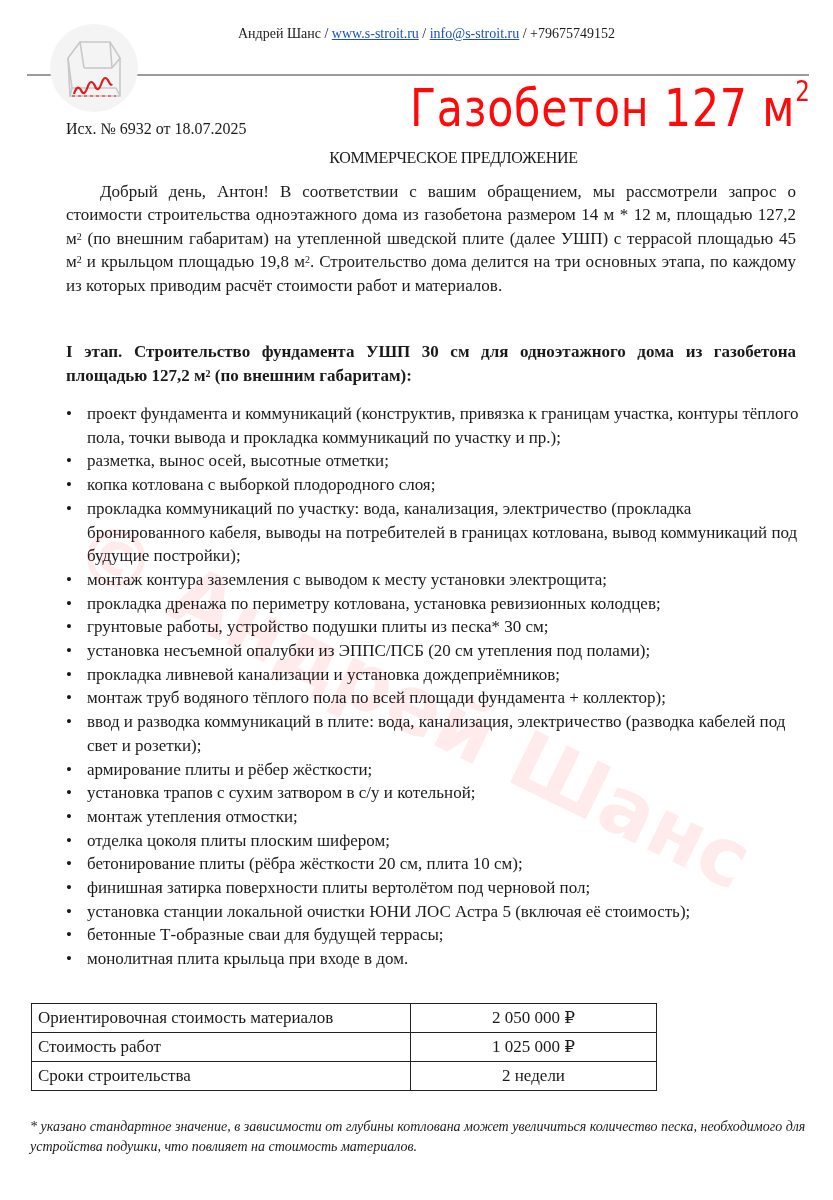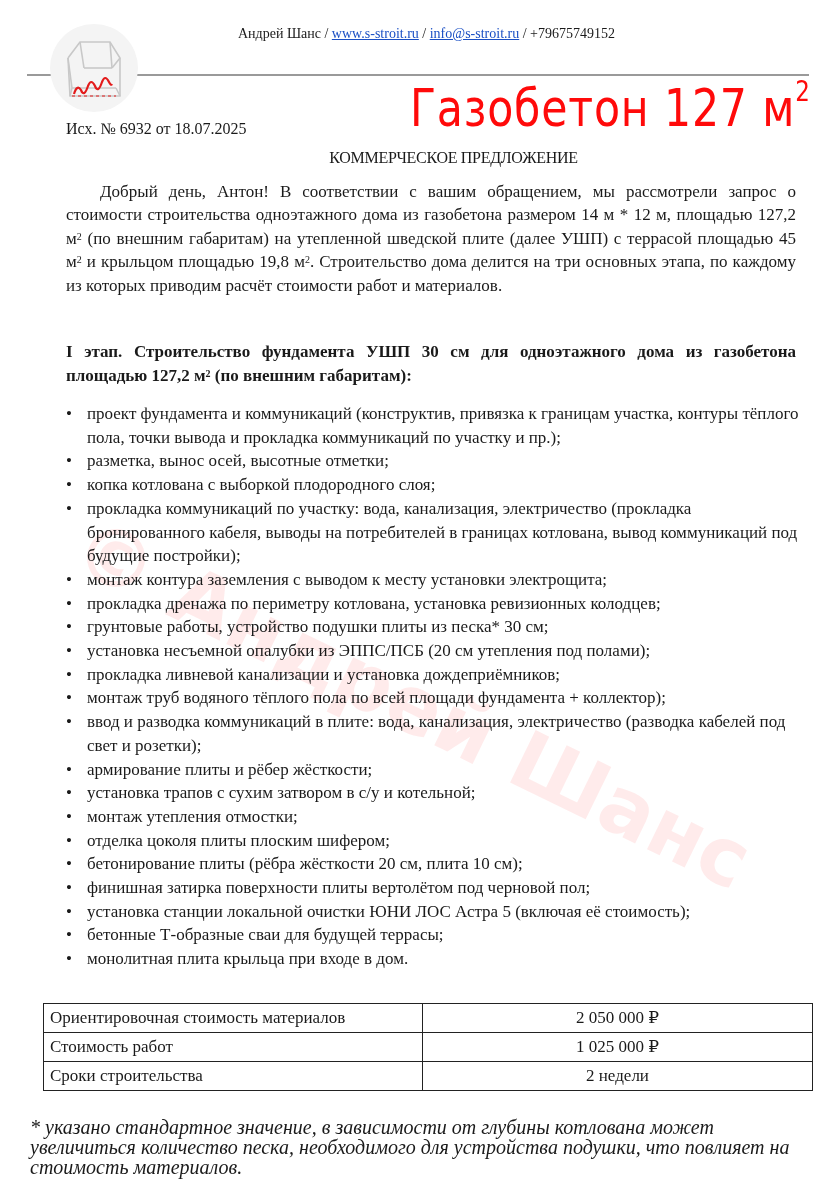--- a/index.html
+++ b/index.html
@@ -28,27 +28,27 @@
   .intro sup, .stage-title sup { font-size: 10px; vertical-align: top; position: relative; top: -2px; }
 
   .stage-title { position: absolute; left: 66px; top: 340px; width: 730px; font-size: 17px; line-height: 23.5px;
                  font-weight: bold; text-align: justify; }
 
   .work-list { position: absolute; left: 66px; top: 402px; width: 745px; margin: 0; padding: 0; list-style: none;
                font-size: 17px; line-height: 23.7px; }
   .work-list li { position: relative; padding-left: 21px; }
   .work-list li::before { content: "•"; position: absolute; left: 0; top: 0; }
 
-  .summary-table { position: absolute; left: 31px; top: 1003px; width: 770px; border-collapse: collapse;
-                   font-size: 17px; margin-left: 12px; }
+  .summary-table { position: absolute; left: 31px; top: 1003px; width: 626px; border-collapse: collapse;
+                   font-size: 17px; }
   .summary-table td { border: 1.5px solid #222; height: 28px; padding: 0 6px; line-height: 28px; }
   .summary-table td.val { text-align: center; }
   .summary-table td.lbl { width: 366px; }
 
-  .footnote { position: absolute; left: 30px; top: 1117px; width: 780px; font-size: 20px; line-height: 20px;
+  .footnote { position: absolute; left: 30px; top: 1117px; width: 780px; font-size: 14px; line-height: 20px;
               font-style: italic; }
 
   .watermark { position: absolute; left: 100px; top: 500px; color: rgba(255, 60, 60, 0.10);
                font-family: "DejaVu Sans", sans-serif; font-size: 80px; font-weight: bold;
                transform: rotate(26deg); transform-origin: left top; white-space: nowrap; pointer-events: none; }
 </style>
 </head>
 <body>
 
 <div class="watermark">© Андрей Шанс</div>

